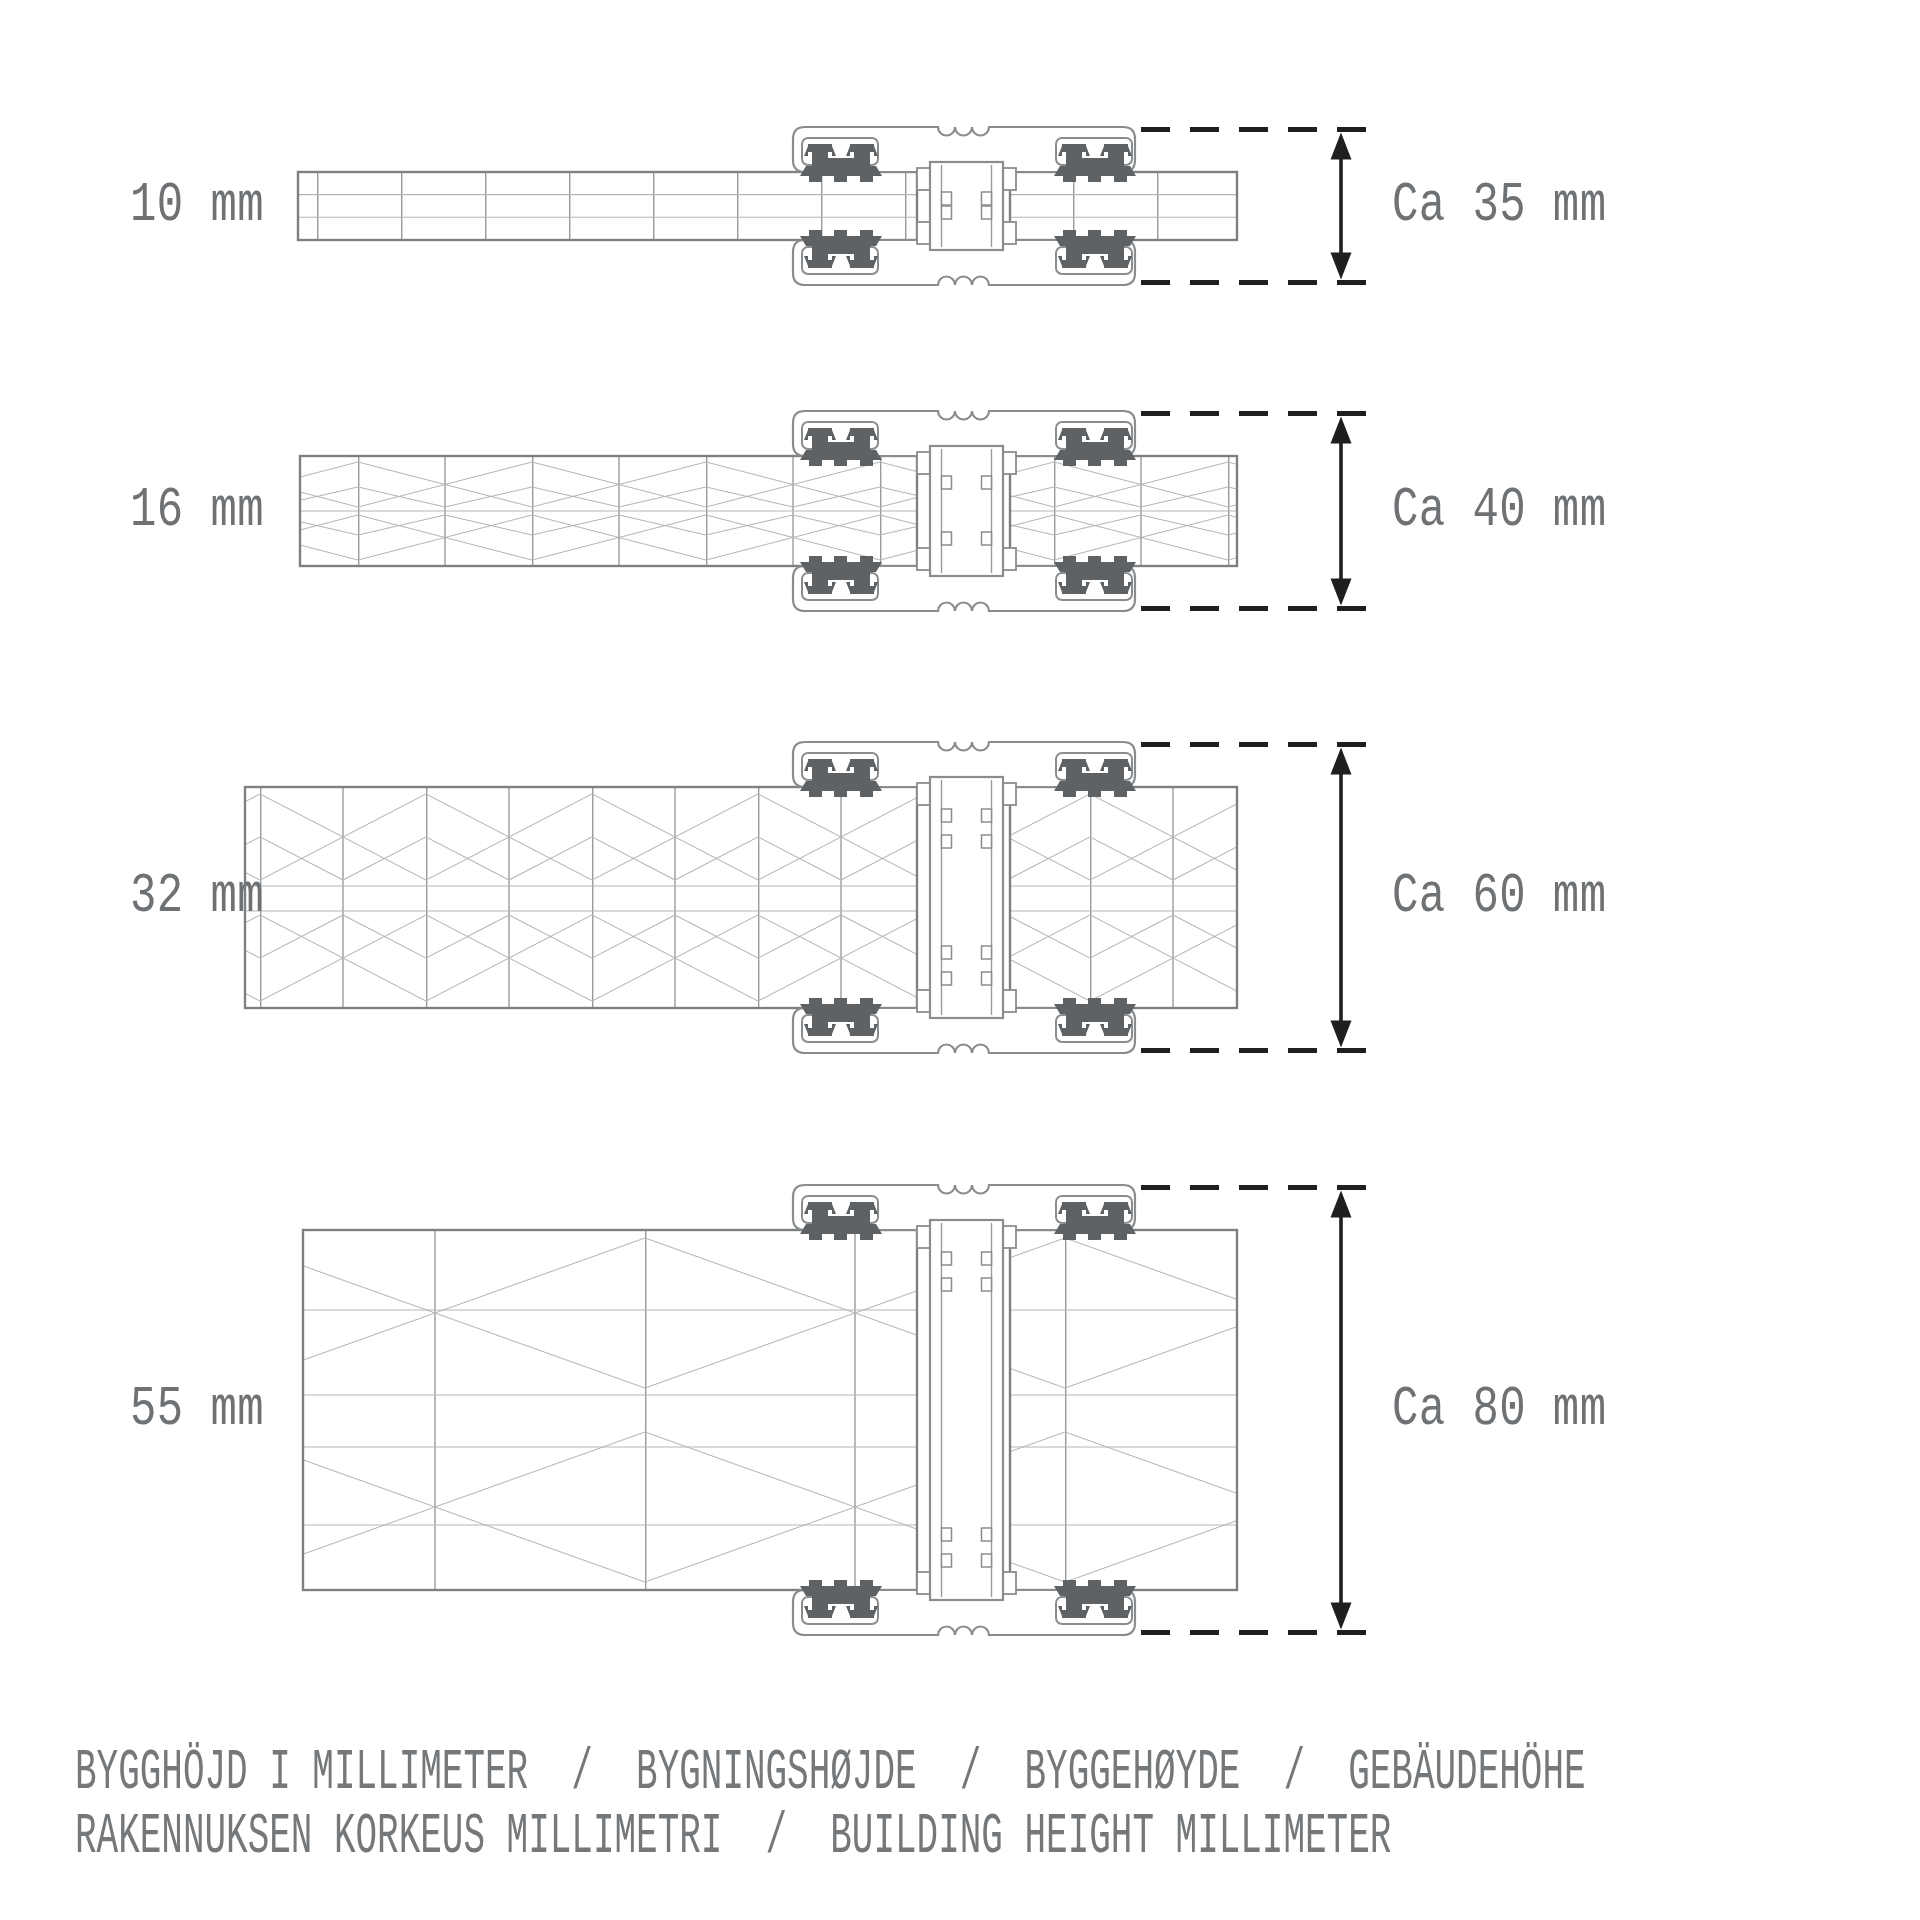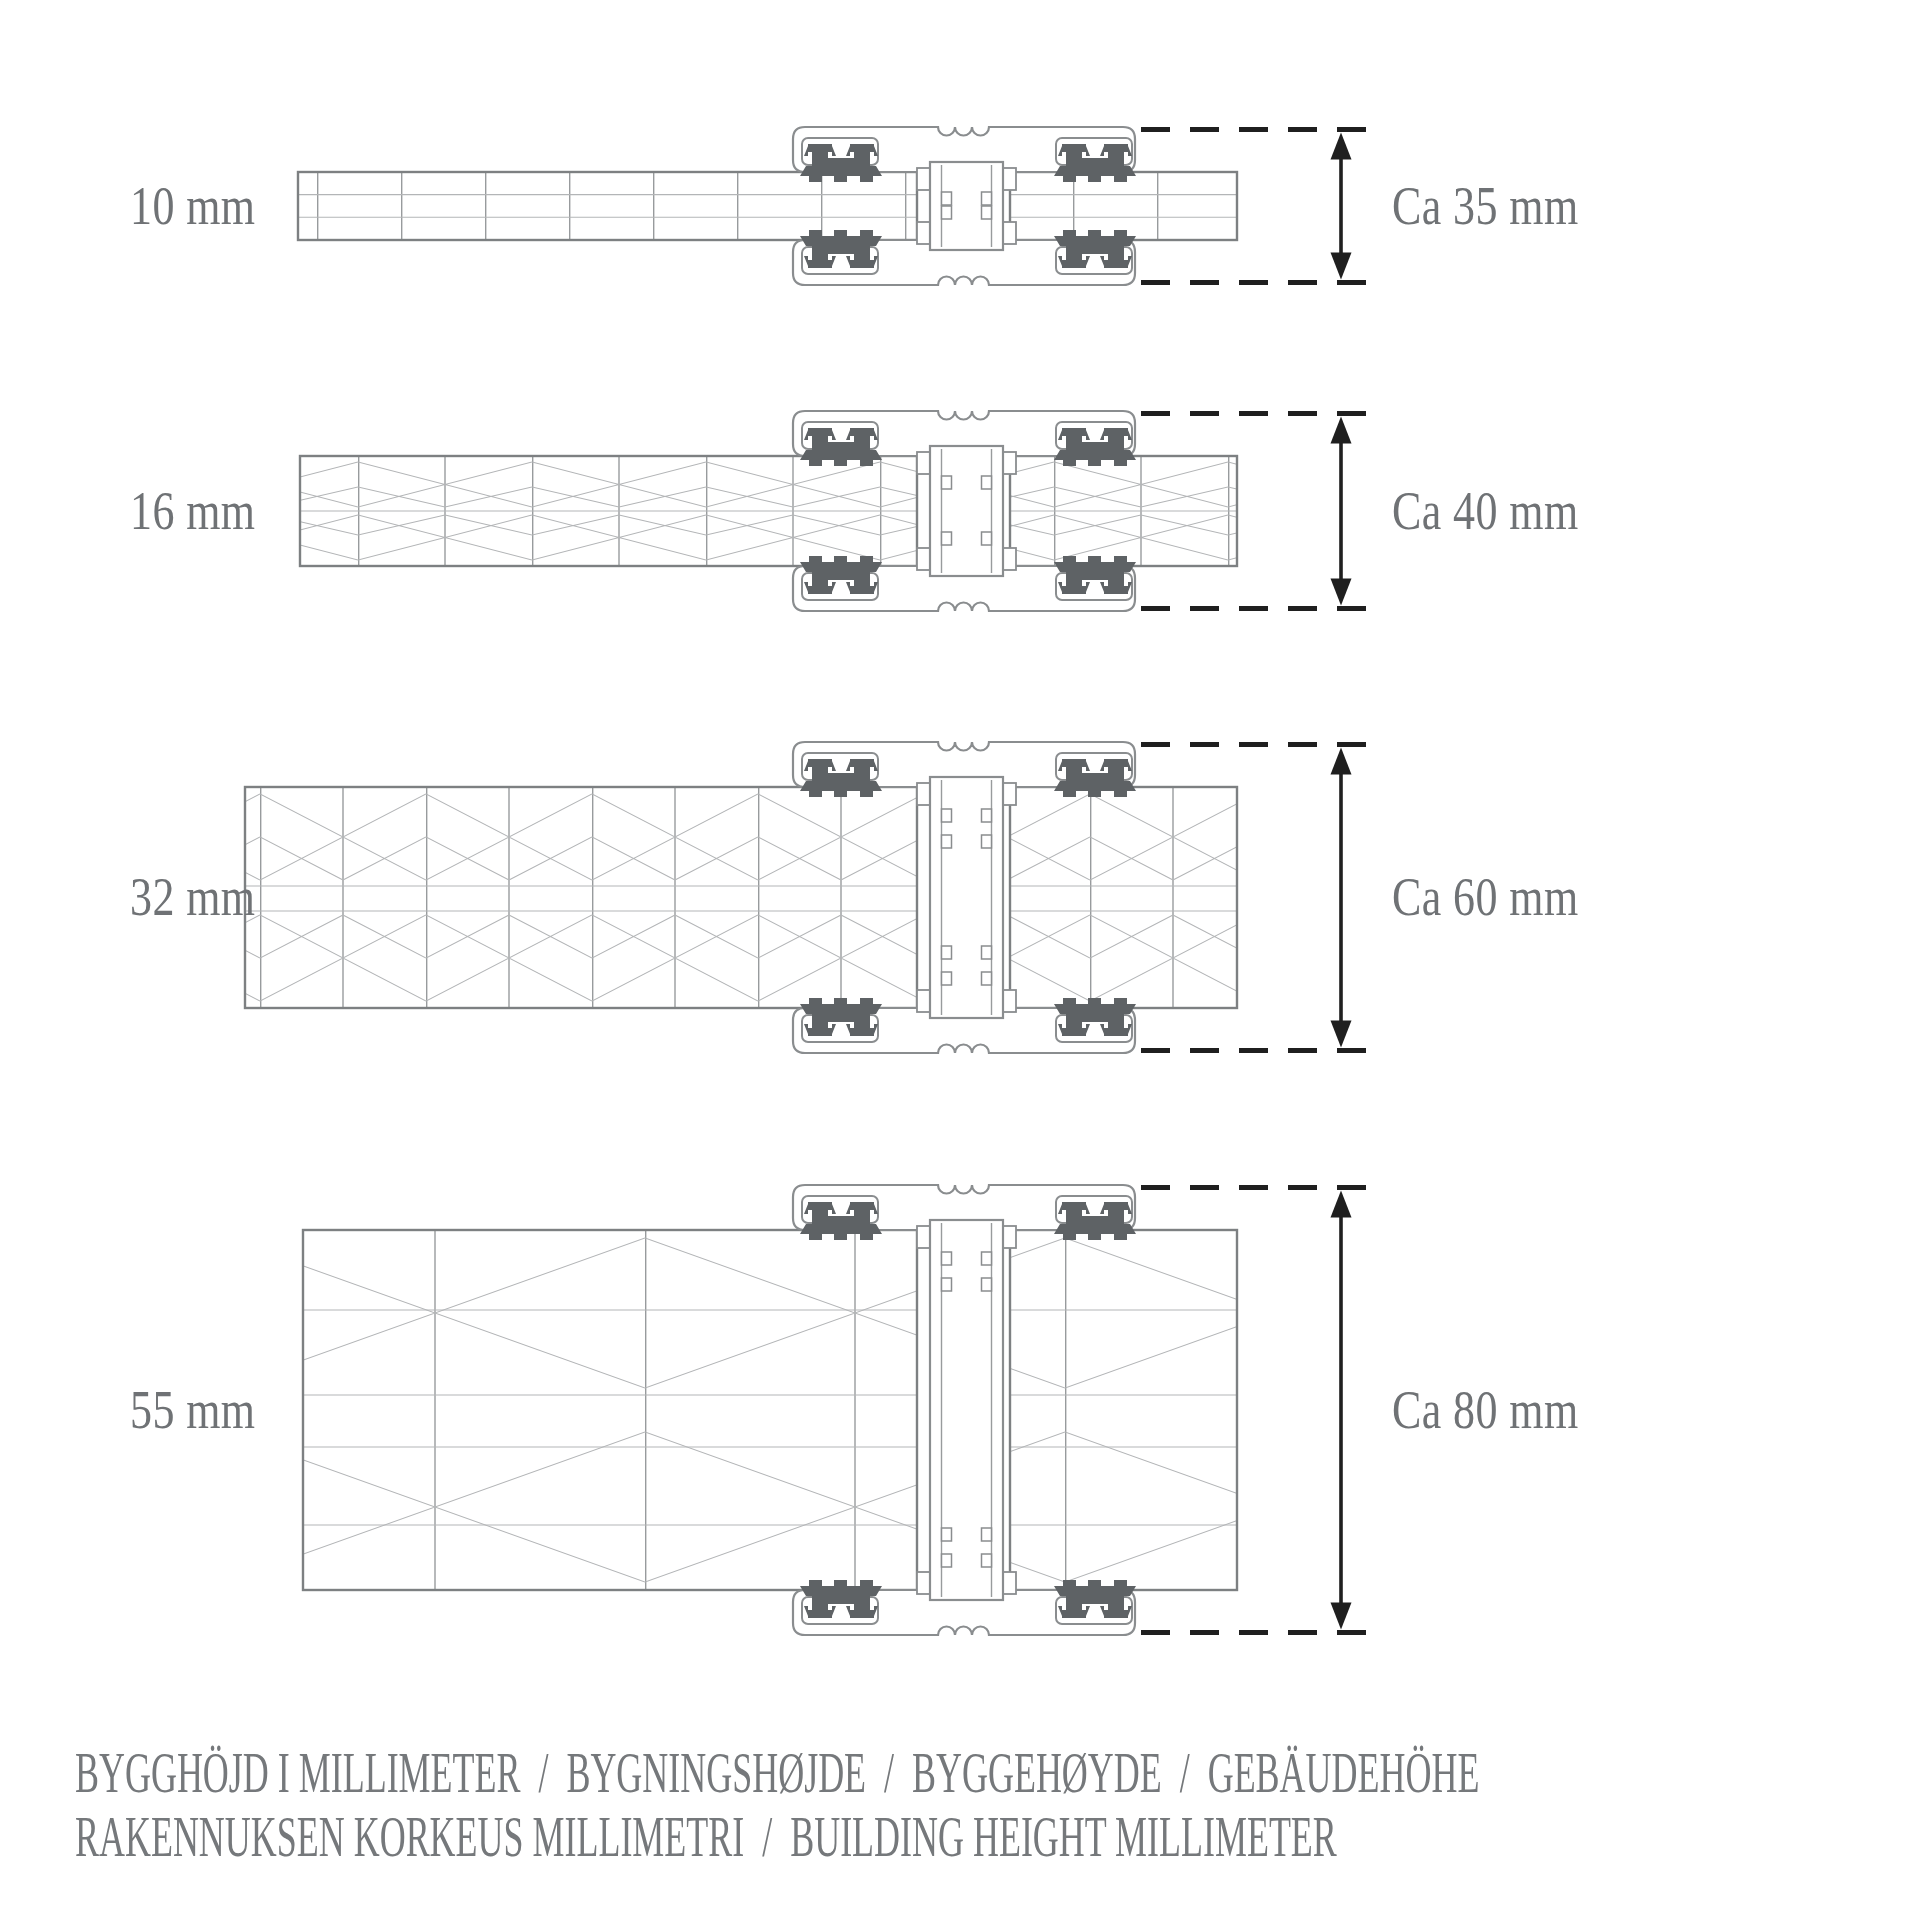--- a/index.html
+++ b/index.html
@@ -1,21 +1,21 @@
 <!DOCTYPE html>
 <html><head>
 <meta charset="utf-8">
 <style>
   html,body{margin:0;padding:0;background:#ffffff;}
   .stage{
     position:relative;
     width:1920px;height:1920px;
     background:#ffffff;
     overflow:hidden;
-    font-family:Liberation Serif, serif;
+    font-family:Liberation Mono, monospace;
   }
   .stage svg{position:absolute;left:0;top:0;}
   .dim-label{
     position:absolute;
     font-size:55px;
     line-height:56px;
     color:#6f7275;
     letter-spacing:0.5px;
     white-space:pre;
     transform:scaleX(0.80);

